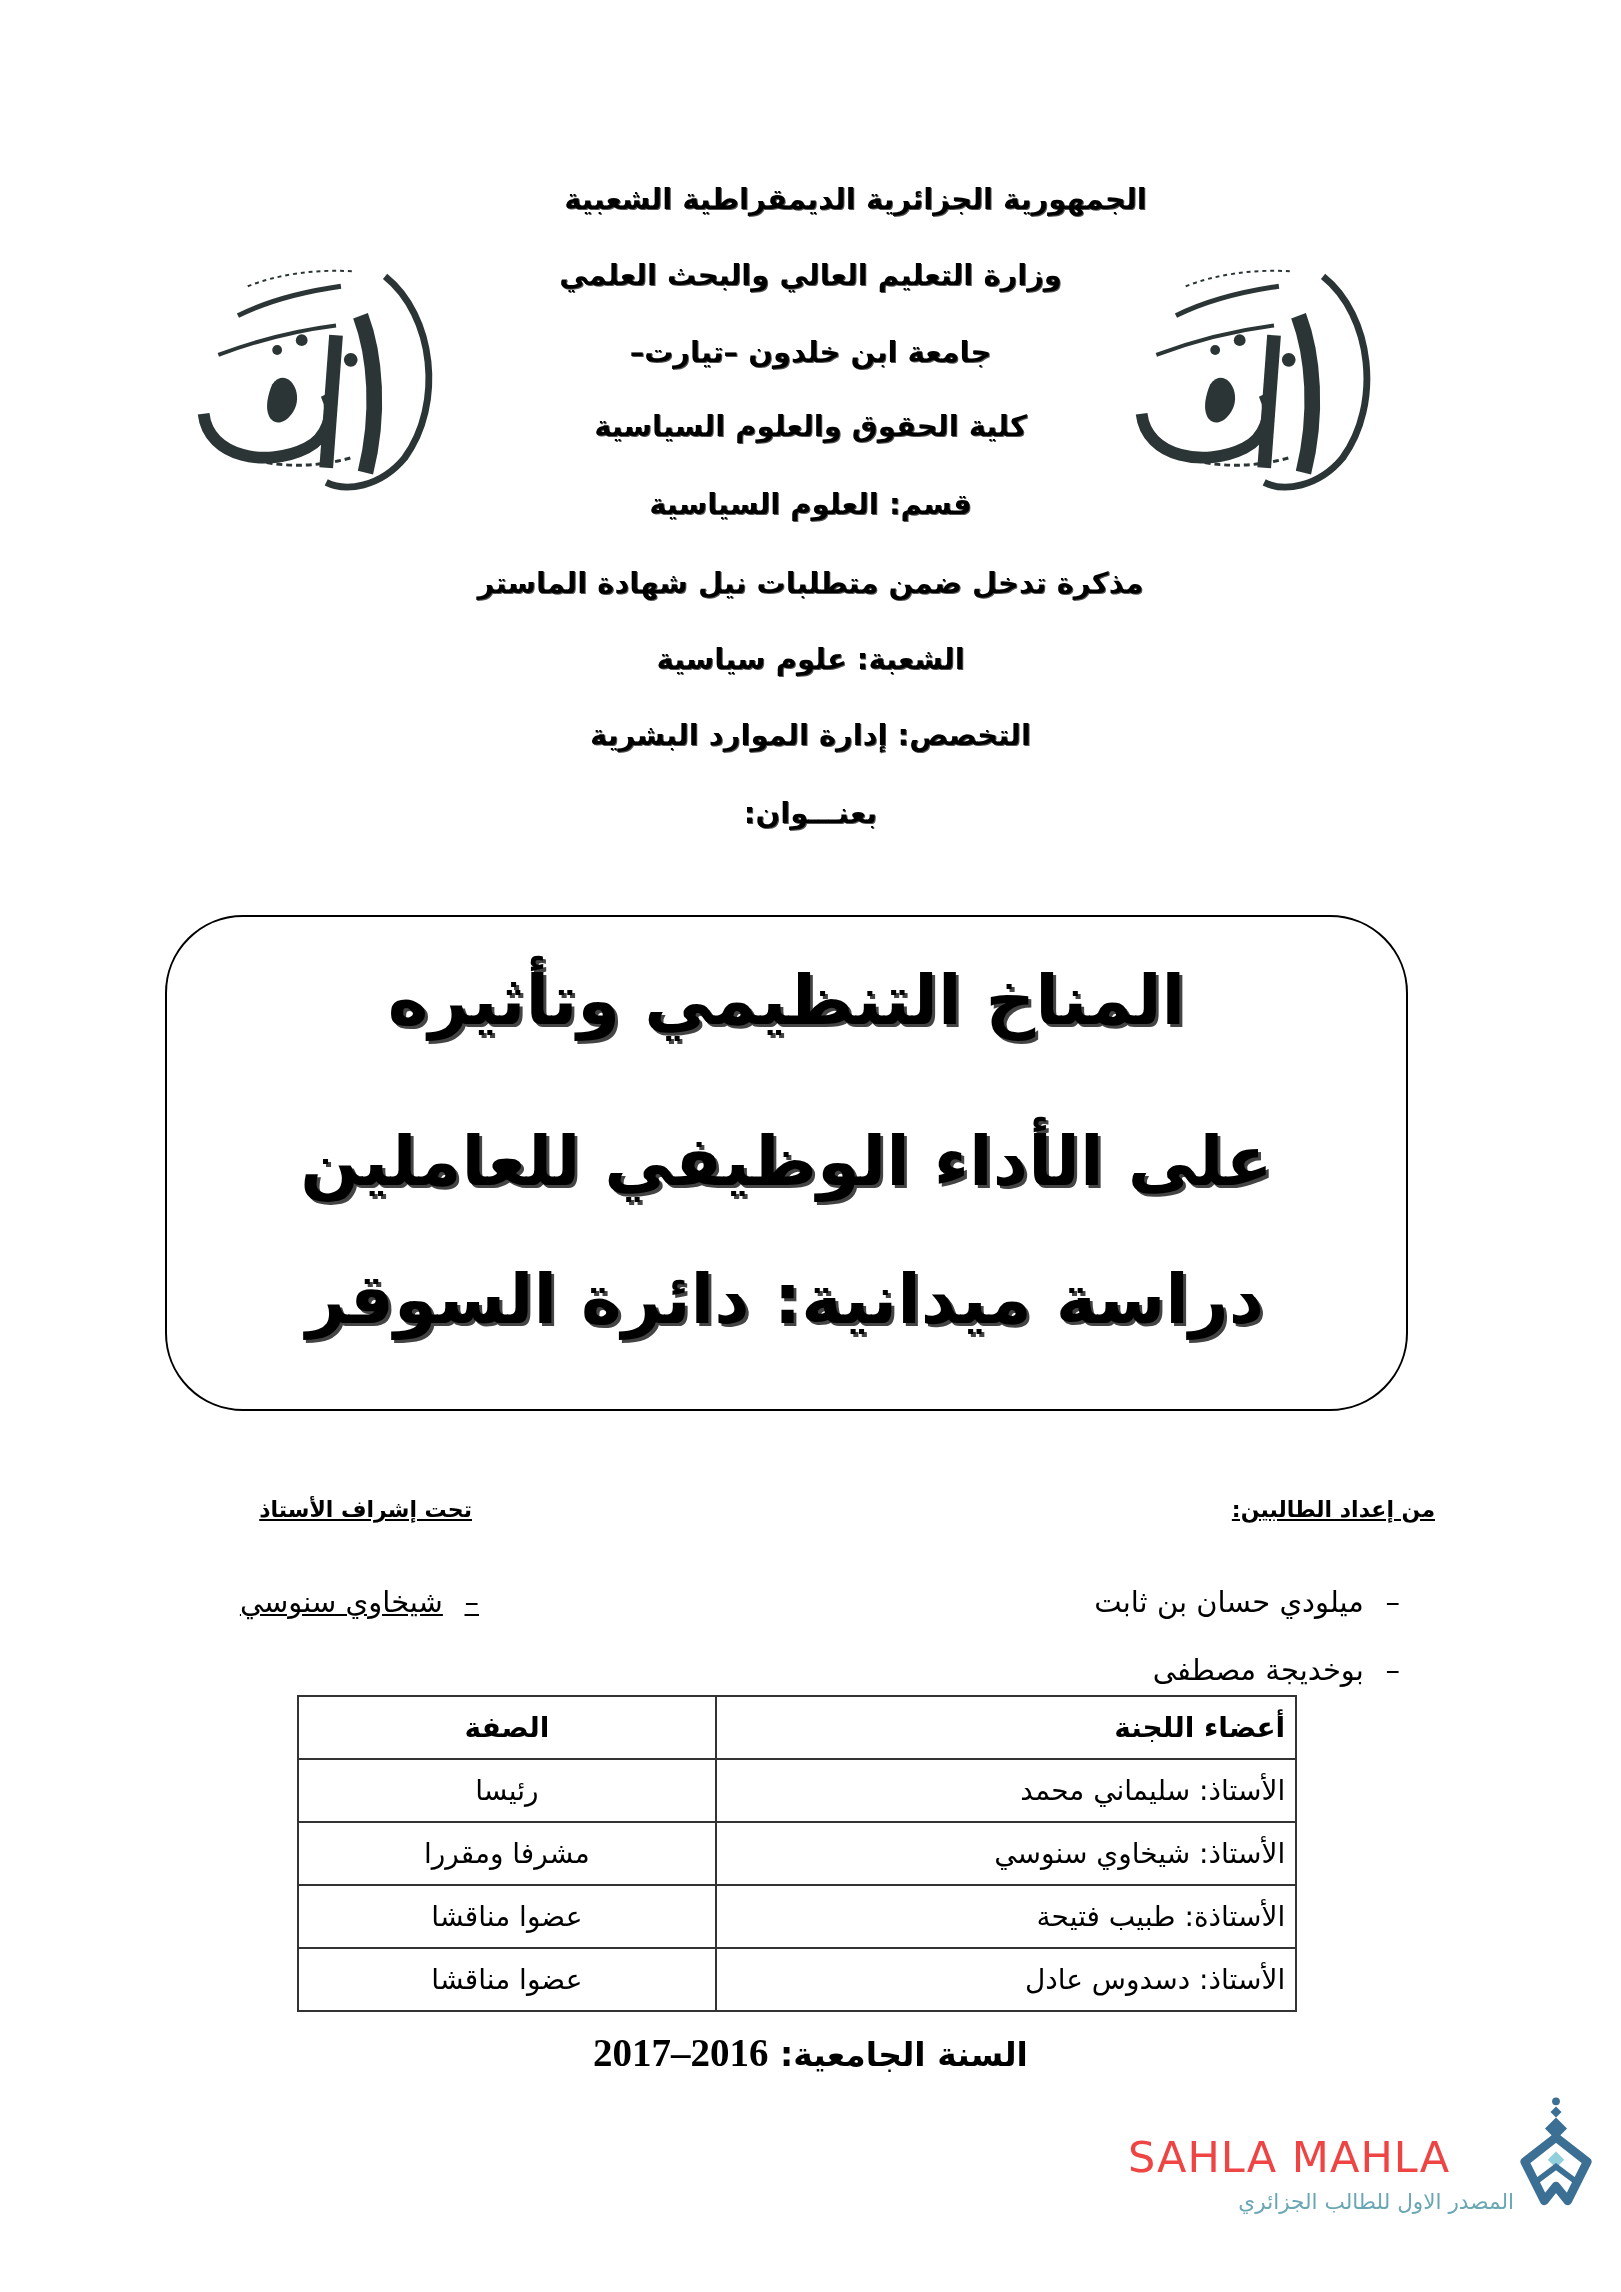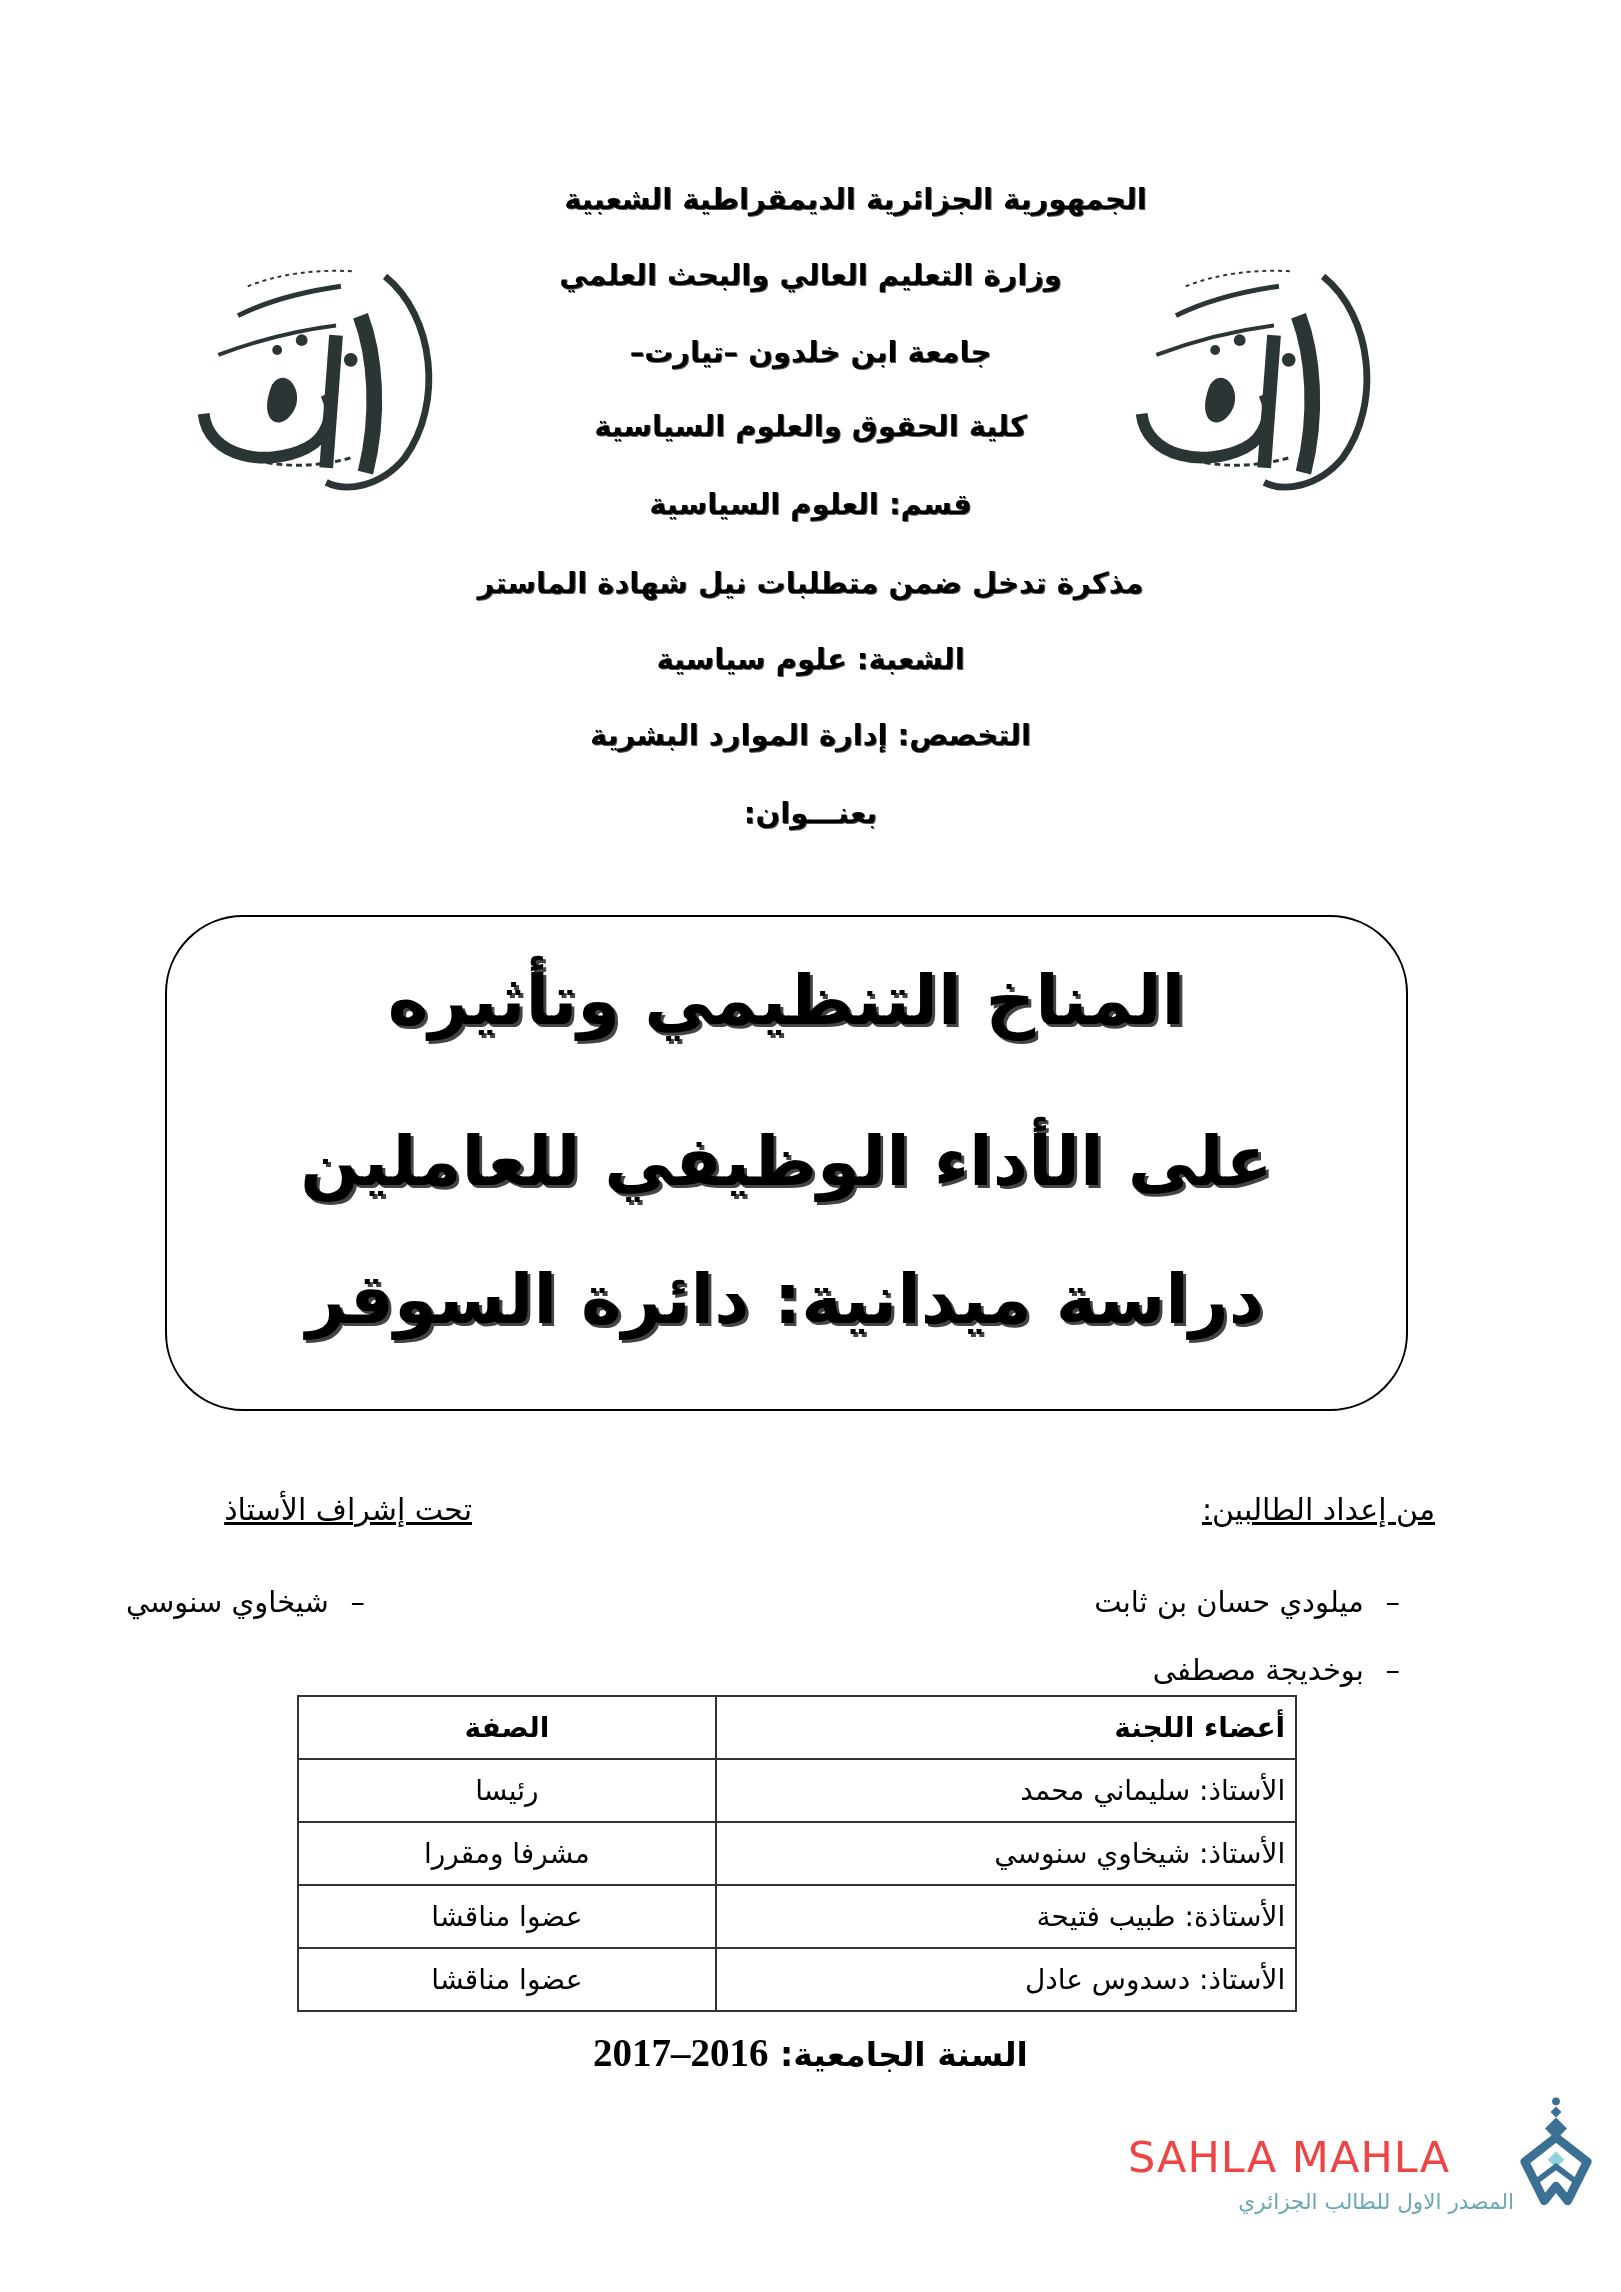--- a/index.html
+++ b/index.html
@@ -80,39 +80,39 @@
       white-space: nowrap;
     }
     .t1 { top: 39px; }
     .t2 { top: 200px; }
     .t3 { top: 338px; padding-right: 3px; box-sizing: border-box; }
 
     
     .section-heading {
       position: absolute;
       direction: rtl;
-      font-weight: normal;
-      font-size: 30px;
+      font-weight: bold;
+      font-size: 22px;
       line-height: 39px;
       text-decoration: underline;
       white-space: nowrap;
     }
     .students-heading { right: 186px; top: 1490px; }
     .supervisor-heading { right: 1149px; top: 1490px; }
 
     .name-line {
       position: absolute;
       direction: rtl;
       font-size: 29px;
       line-height: 39px;
       white-space: nowrap;
     }
     .student1 { right: 221px; top: 1583px; }
     .student2 { right: 221px; top: 1651px; }
-    .supervisor1 { right: 1256px; top: 1583px; }
+    .supervisor1 { right: 1142px; top: 1583px; text-decoration: underline; }
     .dash { margin-left: 21.6px; }
 
     
     .jury-table {
       position: absolute;
       left: 297px;
       top: 1695px;
       width: 1000px;
       border-collapse: collapse;
       direction: rtl;

